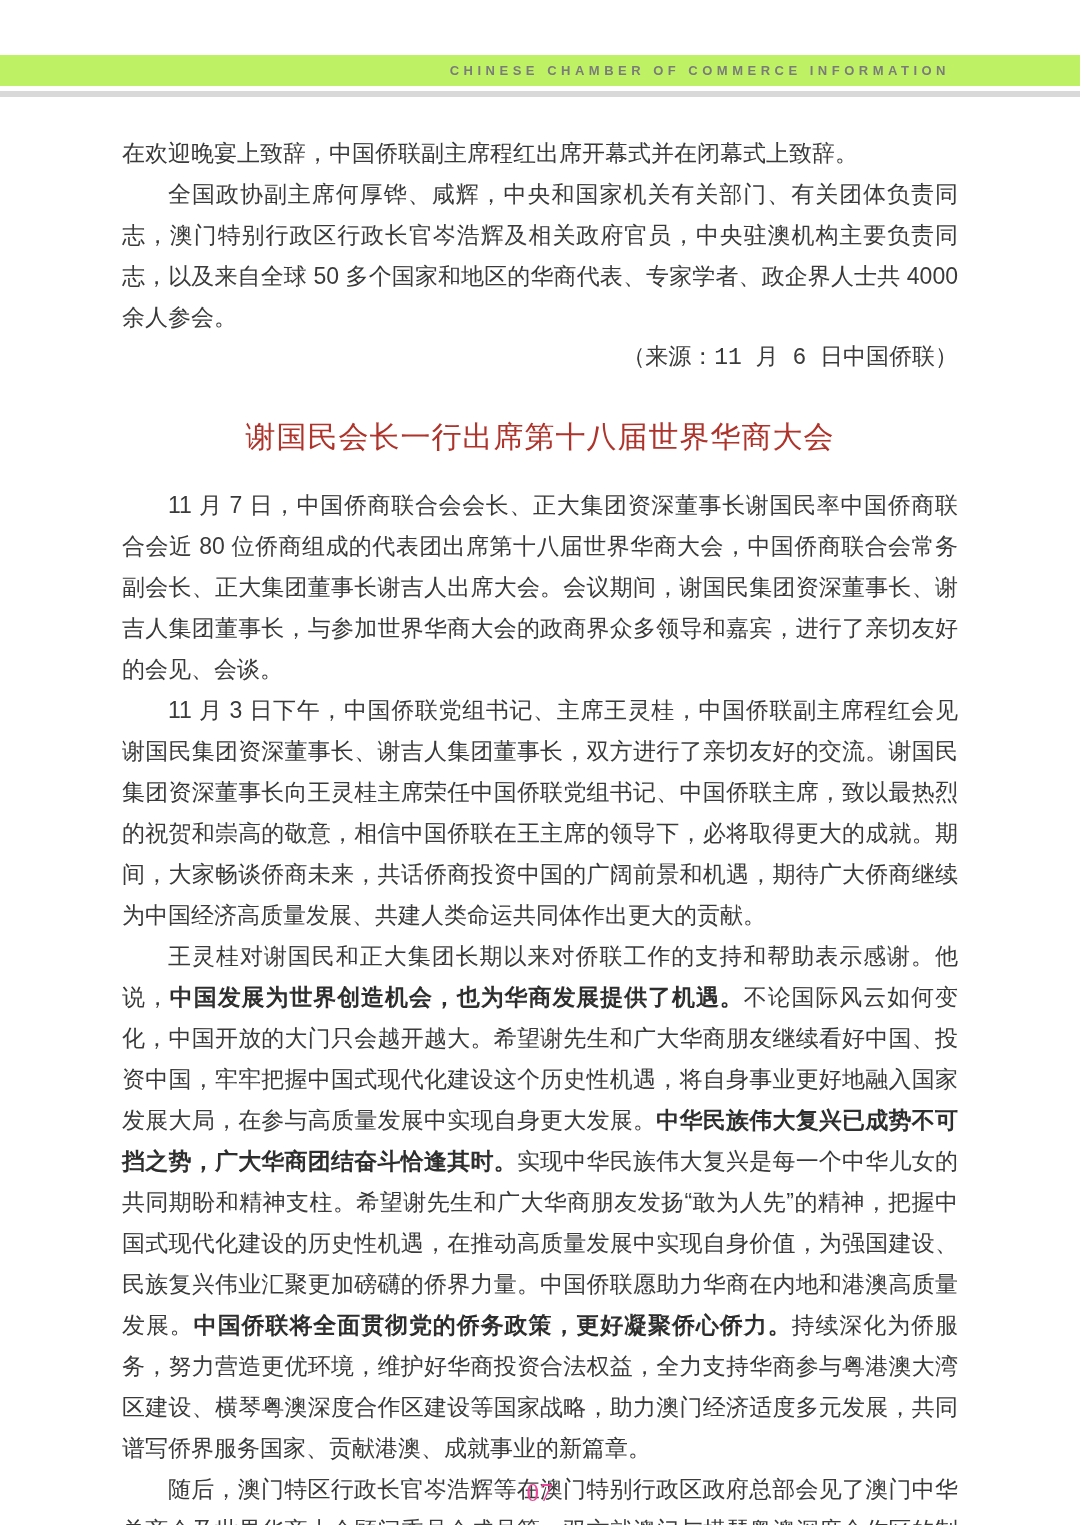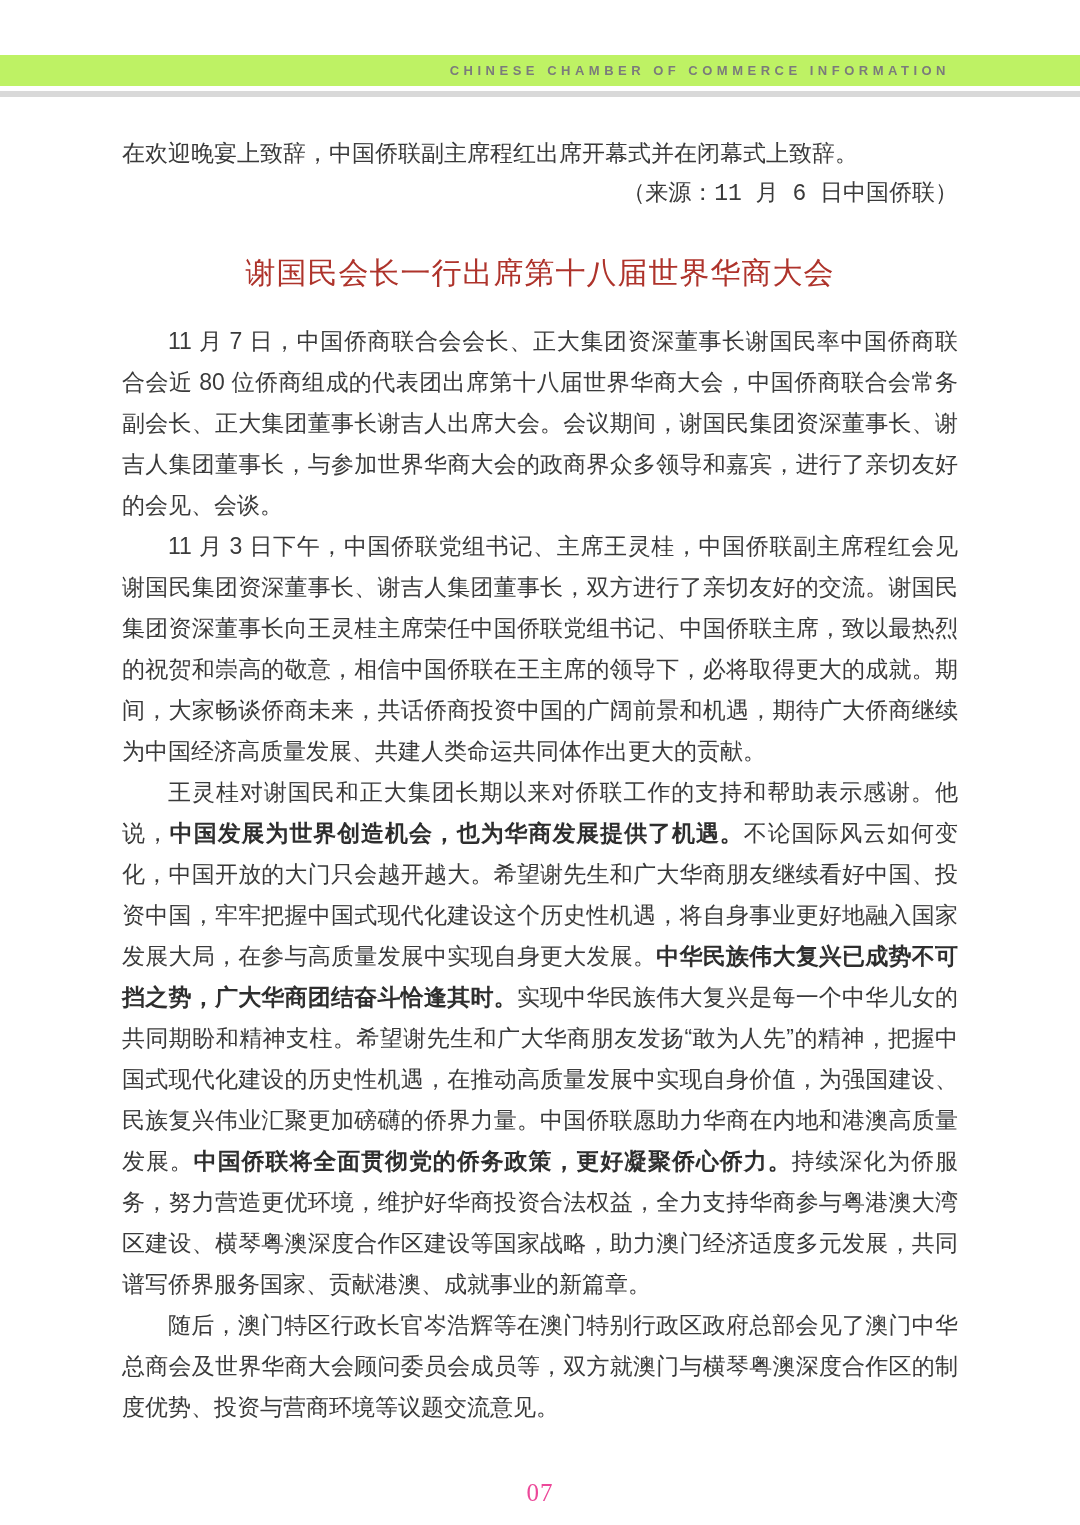--- a/index.html
+++ b/index.html
@@ -75,20 +75,21 @@
   <div class="banner">
     <span class="banner-text">CHINESE CHAMBER OF COMMERCE INFORMATION</span>
   </div>
   <div class="banner-thin"></div>
 
   <div class="content">
 
     <section>
       <div>
           <p class="para"><span>在欢迎晚宴上致辞，中国侨联副主席程红出席开幕式并在闭幕式上致辞。</span></p>
+          <p class="para indent"><span>全国政协副主席何厚铧、咸辉，中央和国家机关有关部门、有关团体负责同志，澳门特别行政区行政长官岑浩辉及相关政府官员，中央驻澳机构主要负责同志，以及来自全球 50 多个国家和地区的华商代表、专家学者、政企界人士共 4000 余人参会。</span></p>
         </div>
       <p class="para source">（来源：11 月 6 日中国侨联）</p>
     </section>
 
     <section>
       <h1 class="title" style="color: rgb(174, 51, 43);">谢国民会长一行出席第十八届世界华商大会</h1>
       <div>
           <p class="para indent"><span>11 月 7 日，中国侨商联合会会长、正大集团资深董事长谢国民率中国侨商联合会近 80 位侨商组成的代表团出席第十八届世界华商大会，中国侨商联合会常务副会长、正大集团董事长谢吉人出席大会。会议期间，谢国民集团资深董事长、谢吉人集团董事长，与参加世界华商大会的政商界众多领导和嘉宾，进行了亲切友好的会见、会谈。</span></p>
           <p class="para indent"><span>11 月 3 日下午，中国侨联党组书记、主席王灵桂，中国侨联副主席程红会见谢国民集团资深董事长、谢吉人集团董事长，双方进行了亲切友好的交流。谢国民集团资深董事长向王灵桂主席荣任中国侨联党组书记、中国侨联主席，致以最热烈的祝贺和崇高的敬意，相信中国侨联在王主席的领导下，必将取得更大的成就。期间，大家畅谈侨商未来，共话侨商投资中国的广阔前景和机遇，期待广大侨商继续为中国经济高质量发展、共建人类命运共同体作出更大的贡献。</span></p>
           <p class="para indent"><span>王灵桂对谢国民和正大集团长期以来对侨联工作的支持和帮助表示感谢。他说，</span><span class="bold">中国发展为世界创造机会，也为华商发展提供了机遇。</span><span>不论国际风云如何变化，中国开放的大门只会越开越大。希望谢先生和广大华商朋友继续看好中国、投资中国，牢牢把握中国式现代化建设这个历史性机遇，将自身事业更好地融入国家发展大局，在参与高质量发展中实现自身更大发展。</span><span class="bold">中华民族伟大复兴已成势不可挡之势，广大华商团结奋斗恰逢其时。</span><span>实现中华民族伟大复兴是每一个中华儿女的共同期盼和精神支柱。希望谢先生和广大华商朋友发扬“敢为人先”的精神，把握中国式现代化建设的历史性机遇，在推动高质量发展中实现自身价值，为强国建设、民族复兴伟业汇聚更加磅礴的侨界力量。中国侨联愿助力华商在内地和港澳高质量发展。</span><span class="bold">中国侨联将全面贯彻党的侨务政策，更好凝聚侨心侨力。</span><span>持续深化为侨服务，努力营造更优环境，维护好华商投资合法权益，全力支持华商参与粤港澳大湾区建设、横琴粤澳深度合作区建设等国家战略，助力澳门经济适度多元发展，共同谱写侨界服务国家、贡献港澳、成就事业的新篇章。</span></p>

